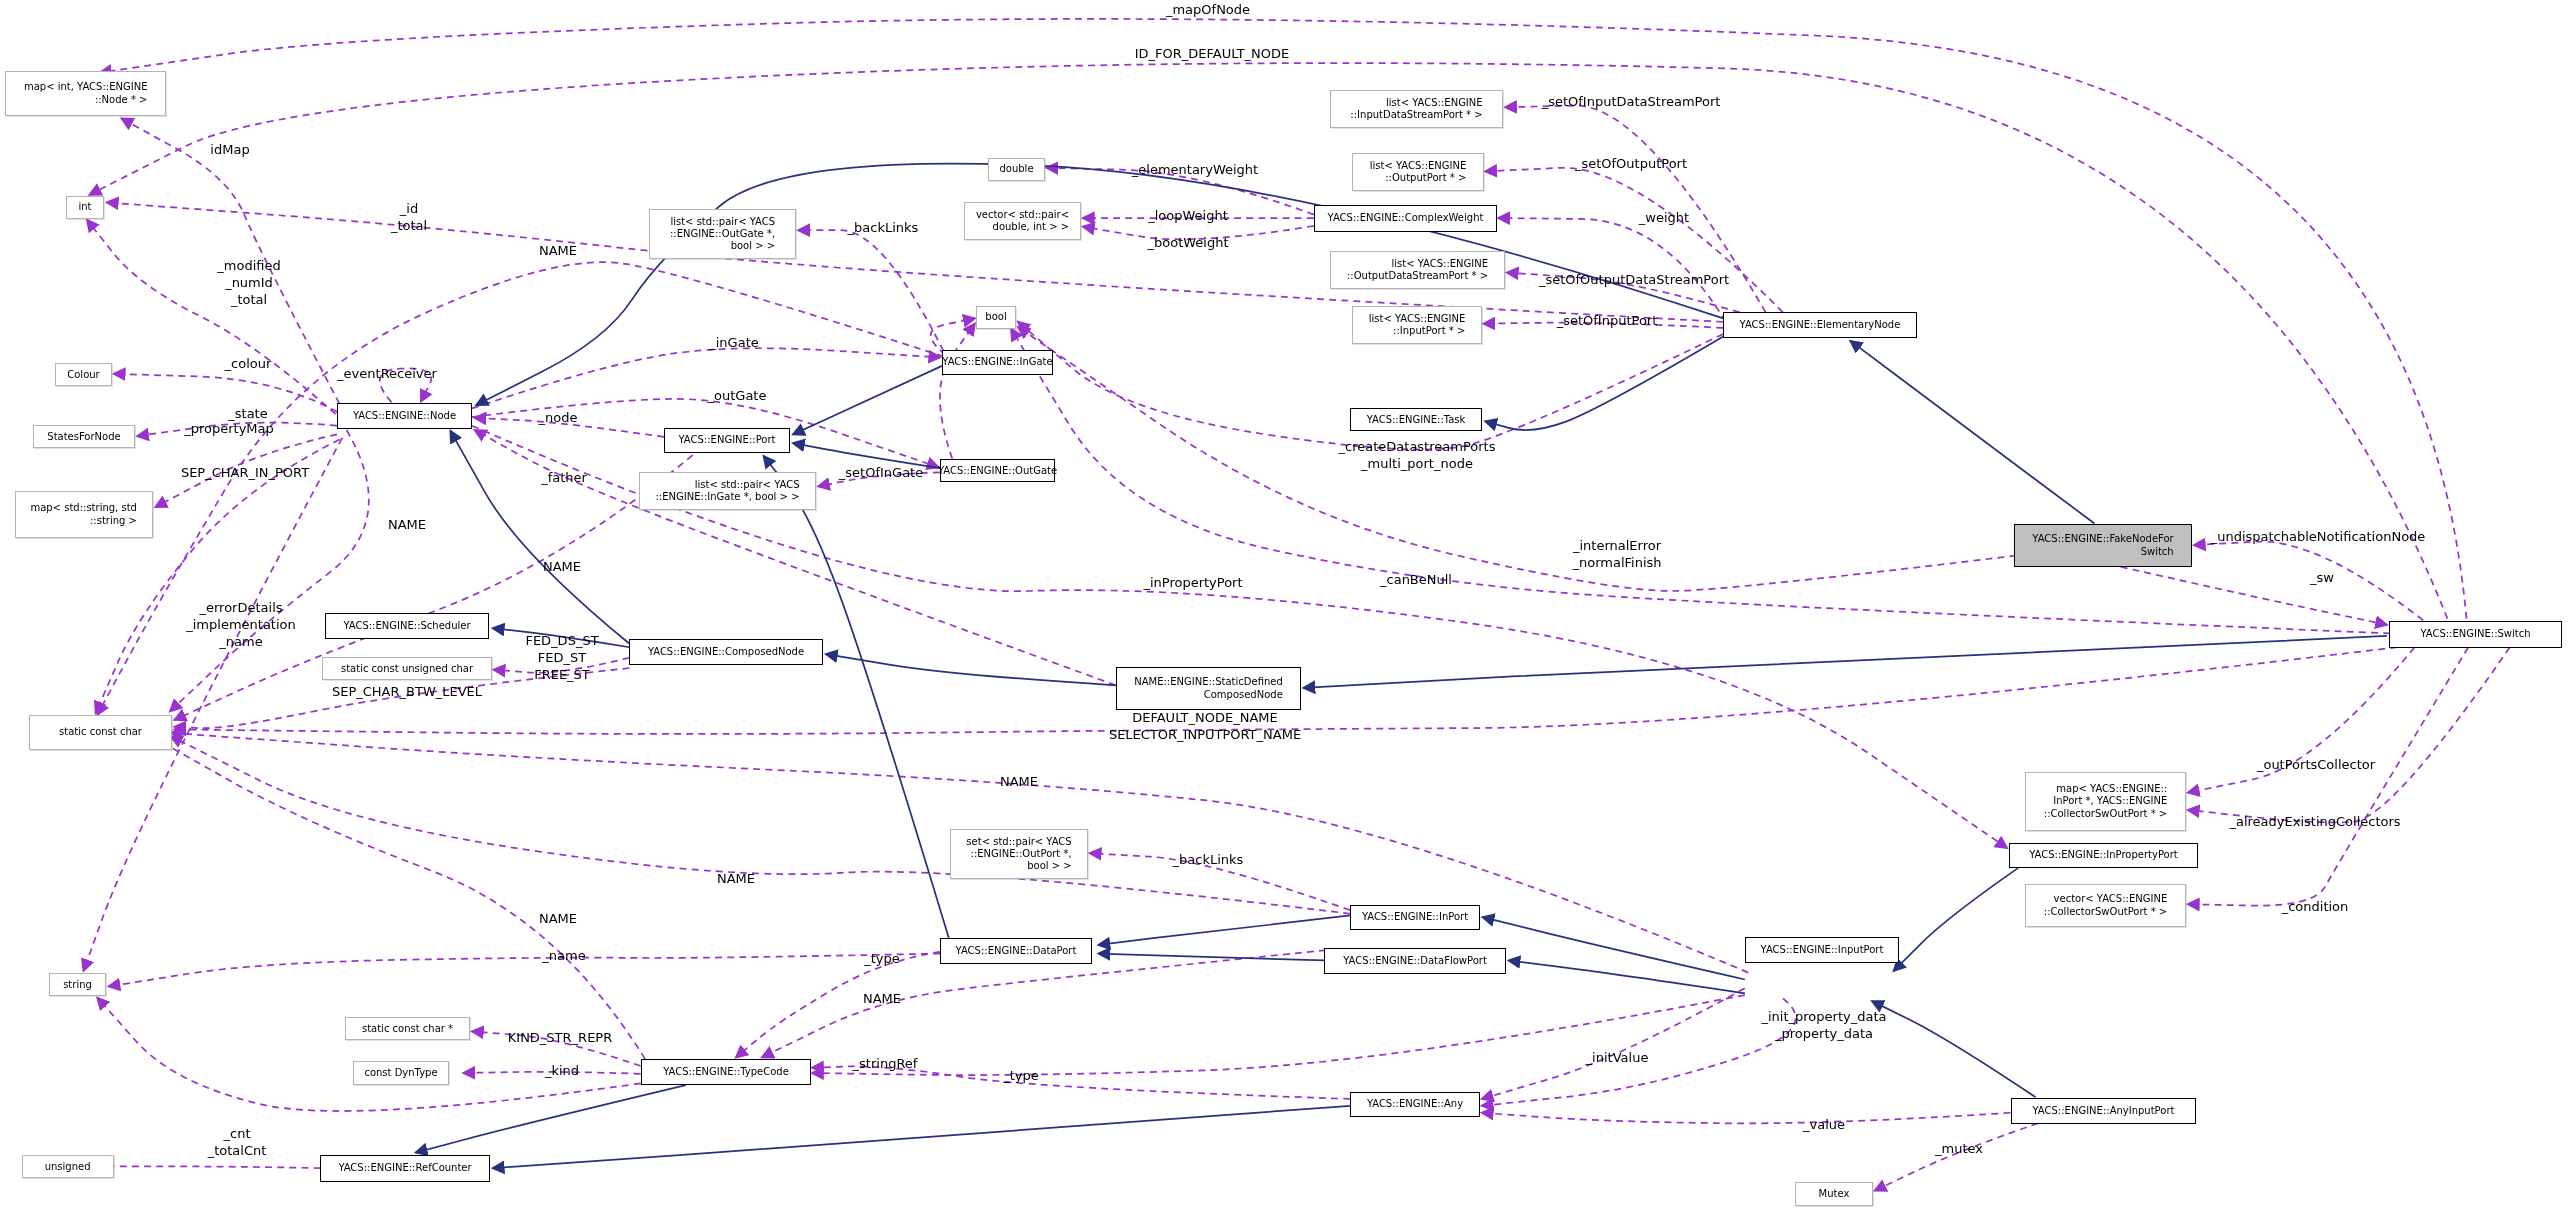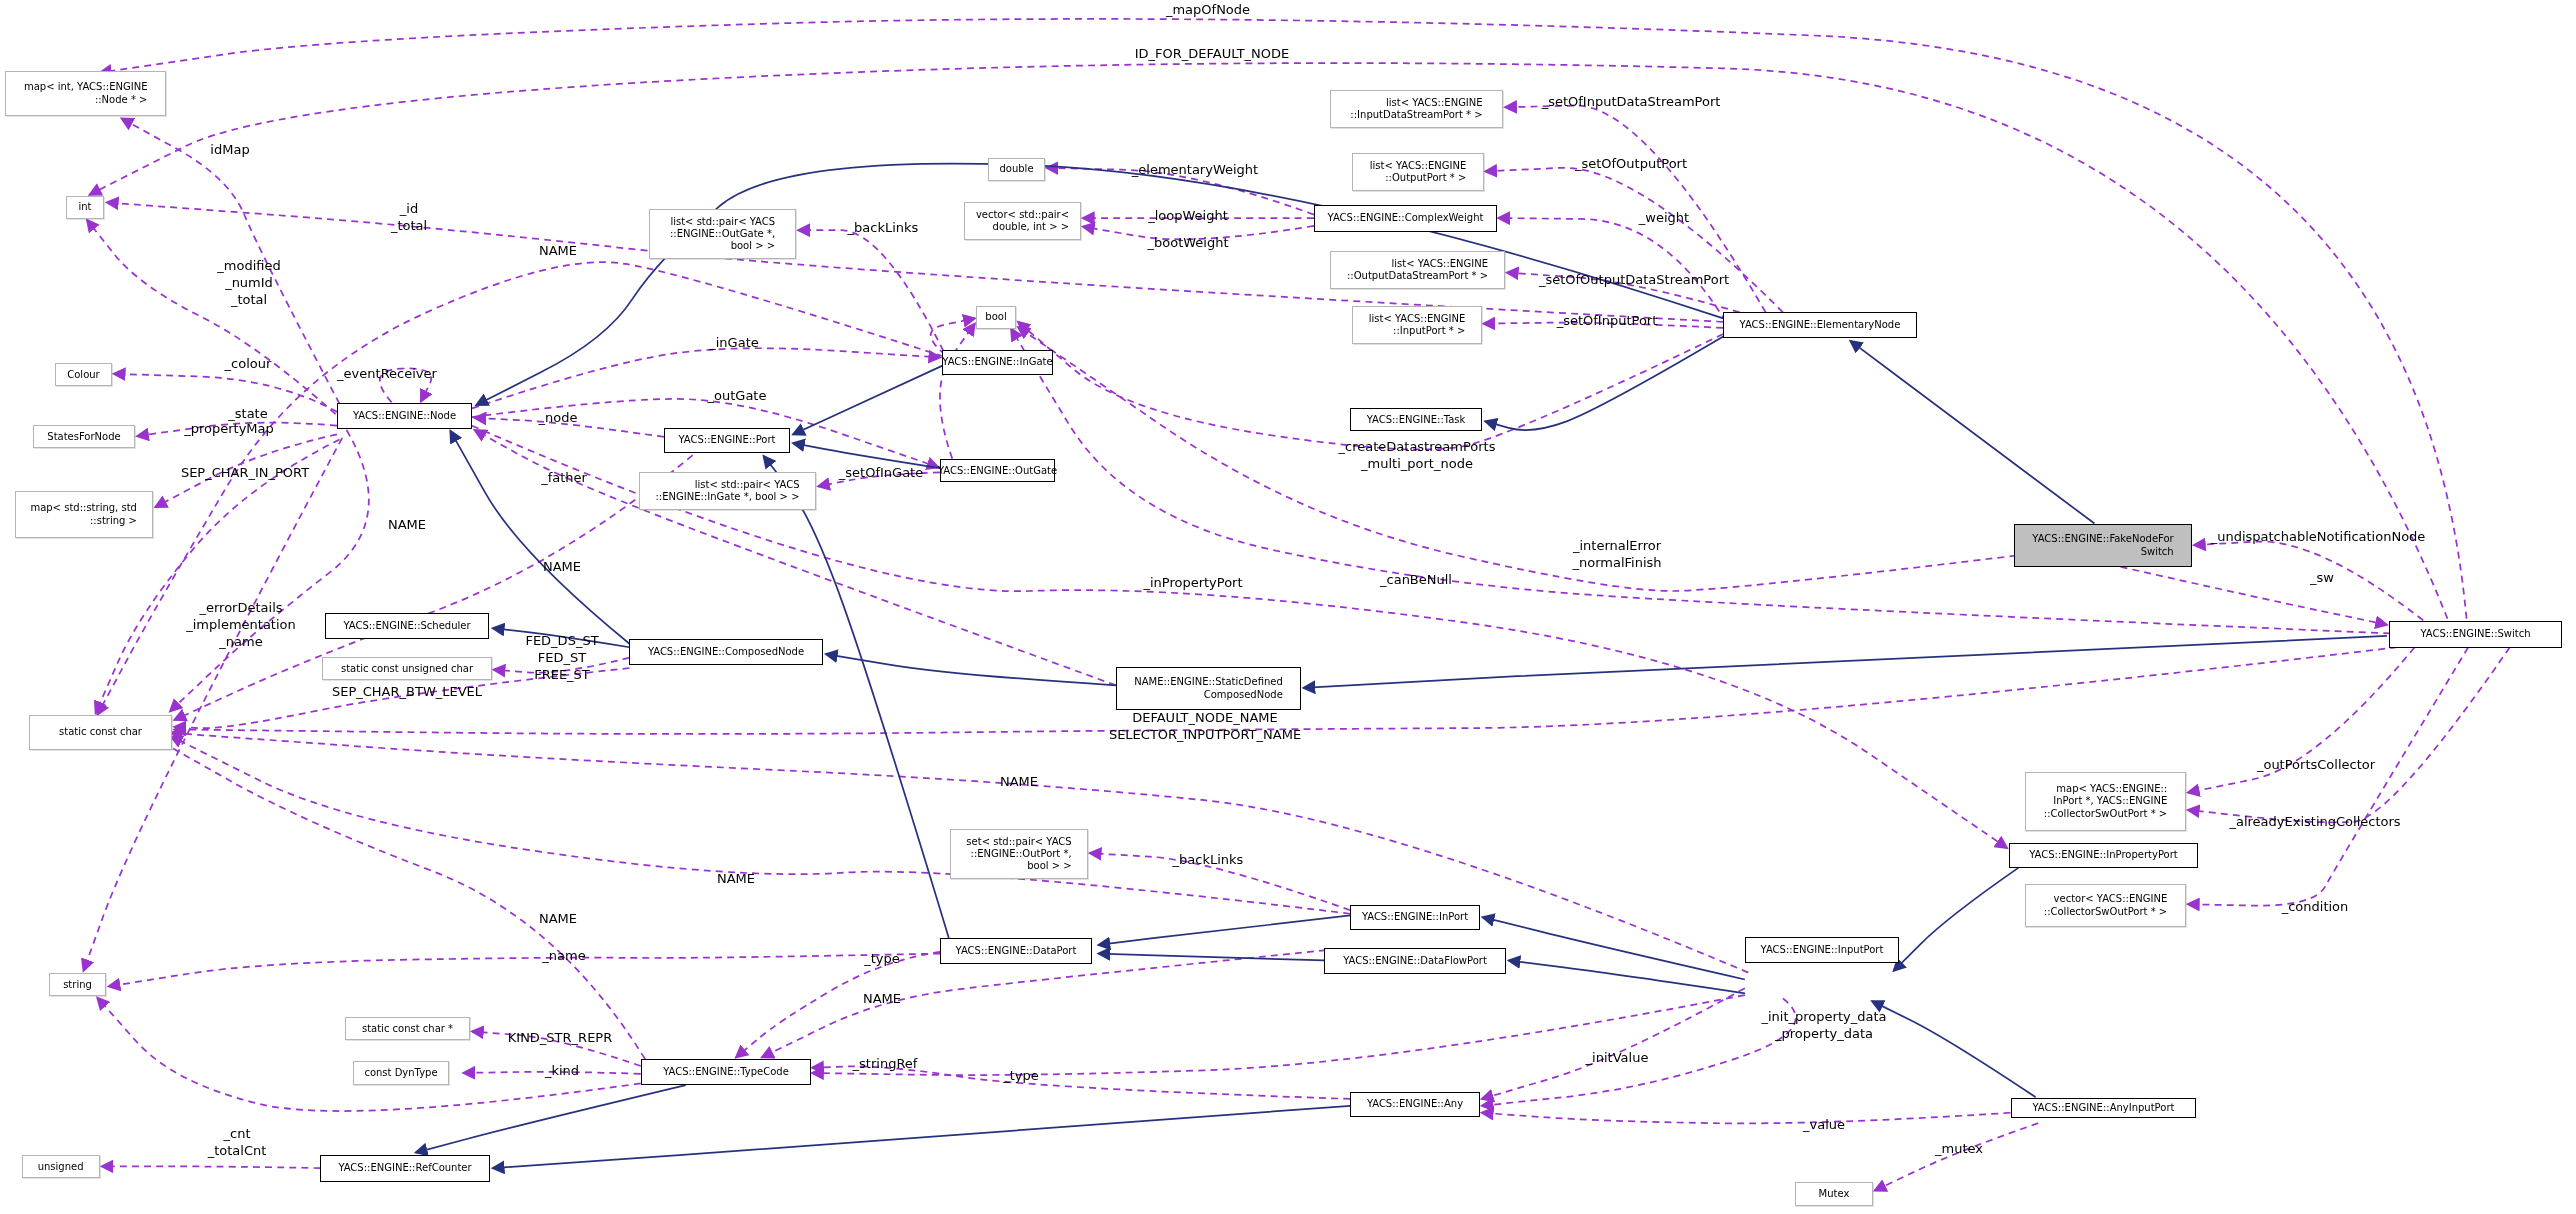--- a/index.html
+++ b/index.html
@@ -131,21 +131,21 @@
   <div id="nodes-layer">
       <div class="node " style="left: 5.2px; top: 71px; width: 161px; height: 45px;">map&lt; int, YACS::ENGINE
 ::Node * &gt;</div>
       <div class="node " style="left: 66px; top: 196px; width: 38px; height: 22.5px;">int</div>
       <div class="node " style="left: 55px; top: 363px; width: 57px; height: 23.4px;">Colour</div>
       <div class="node " style="left: 33px; top: 425px; width: 102px; height: 23.4px;">StatesForNode</div>
       <div class="node " style="left: 14.7px; top: 491px; width: 138px; height: 47px;">map&lt; std::string, std
 ::string &gt;</div>
       <div class="node " style="left: 29px; top: 715px; width: 143px; height: 35px;">static const char</div>
       <div class="node " style="left: 49px; top: 973px; width: 57px; height: 23.4px;">string</div>
-      <div class="node " style="left: 21.6px; top: 1155px; width: 78px; height: 23.4px;">unsigned</div>
+      <div class="node " style="left: 21.6px; top: 1155px; width: 92px; height: 23.4px;">unsigned</div>
       <div class="node bold" style="left: 337px; top: 403px; width: 135px; height: 26px;">YACS::ENGINE::Node</div>
       <div class="node bold" style="left: 325px; top: 613px; width: 164px; height: 26px;">YACS::ENGINE::Scheduler</div>
       <div class="node " style="left: 322px; top: 657px; width: 170px; height: 23.4px;">static const unsigned char</div>
       <div class="node bold" style="left: 629px; top: 639px; width: 194px; height: 26px;">YACS::ENGINE::ComposedNode</div>
       <div class="node " style="left: 649px; top: 209px; width: 147px; height: 50px;">list&lt; std::pair&lt; YACS
 ::ENGINE::OutGate *,
 bool &gt; &gt;</div>
       <div class="node bold" style="left: 942px; top: 350px; width: 111px; height: 25px;">YACS::ENGINE::InGate</div>
       <div class="node bold" style="left: 664px; top: 428px; width: 126px; height: 25px;">YACS::ENGINE::Port</div>
       <div class="node " style="left: 639px; top: 472px; width: 177px; height: 38px;">list&lt; std::pair&lt; YACS
@@ -181,21 +181,21 @@
 ::ENGINE::OutPort *,
 bool &gt; &gt;</div>
       <div class="node bold" style="left: 1350px; top: 905px; width: 130px; height: 25px;">YACS::ENGINE::InPort</div>
       <div class="node bold" style="left: 940px; top: 938px; width: 152px; height: 26px;">YACS::ENGINE::DataPort</div>
       <div class="node bold" style="left: 1324px; top: 948px; width: 182px; height: 26px;">YACS::ENGINE::DataFlowPort</div>
       <div class="node bold" style="left: 1745px; top: 937px; width: 154px; height: 26px;">YACS::ENGINE::InputPort</div>
       <div class="node " style="left: 345px; top: 1017px; width: 125px; height: 23.4px;">static const char *</div>
       <div class="node " style="left: 353px; top: 1061px; width: 96px; height: 24px;">const DynType</div>
       <div class="node bold" style="left: 641px; top: 1059px; width: 170px; height: 26px;">YACS::ENGINE::TypeCode</div>
       <div class="node bold" style="left: 1350px; top: 1092px; width: 130px; height: 25px;">YACS::ENGINE::Any</div>
-      <div class="node bold" style="left: 2011px; top: 1098px; width: 185px; height: 20px;">YACS::ENGINE::AnyInputPort</div>
+      <div class="node bold" style="left: 2011px; top: 1098px; width: 185px; height: 26px;">YACS::ENGINE::AnyInputPort</div>
       <div class="node bold" style="left: 320px; top: 1155px; width: 170px; height: 27px;">YACS::ENGINE::RefCounter</div>
       <div class="node " style="left: 1795px; top: 1182px; width: 78px; height: 24px;">Mutex</div>
     </div>
   <div id="labels-layer">
       <div class="edge-label" style="left: 1208px; top: 9.5px;">_mapOfNode</div>
       <div class="edge-label" style="left: 1212px; top: 54px;">ID_FOR_DEFAULT_NODE</div>
       <div class="edge-label" style="left: 230px; top: 150px;">idMap</div>
       <div class="edge-label" style="left: 409px; top: 218px;">_id
 _total</div>
       <div class="edge-label" style="left: 249px; top: 283px;">_modified

